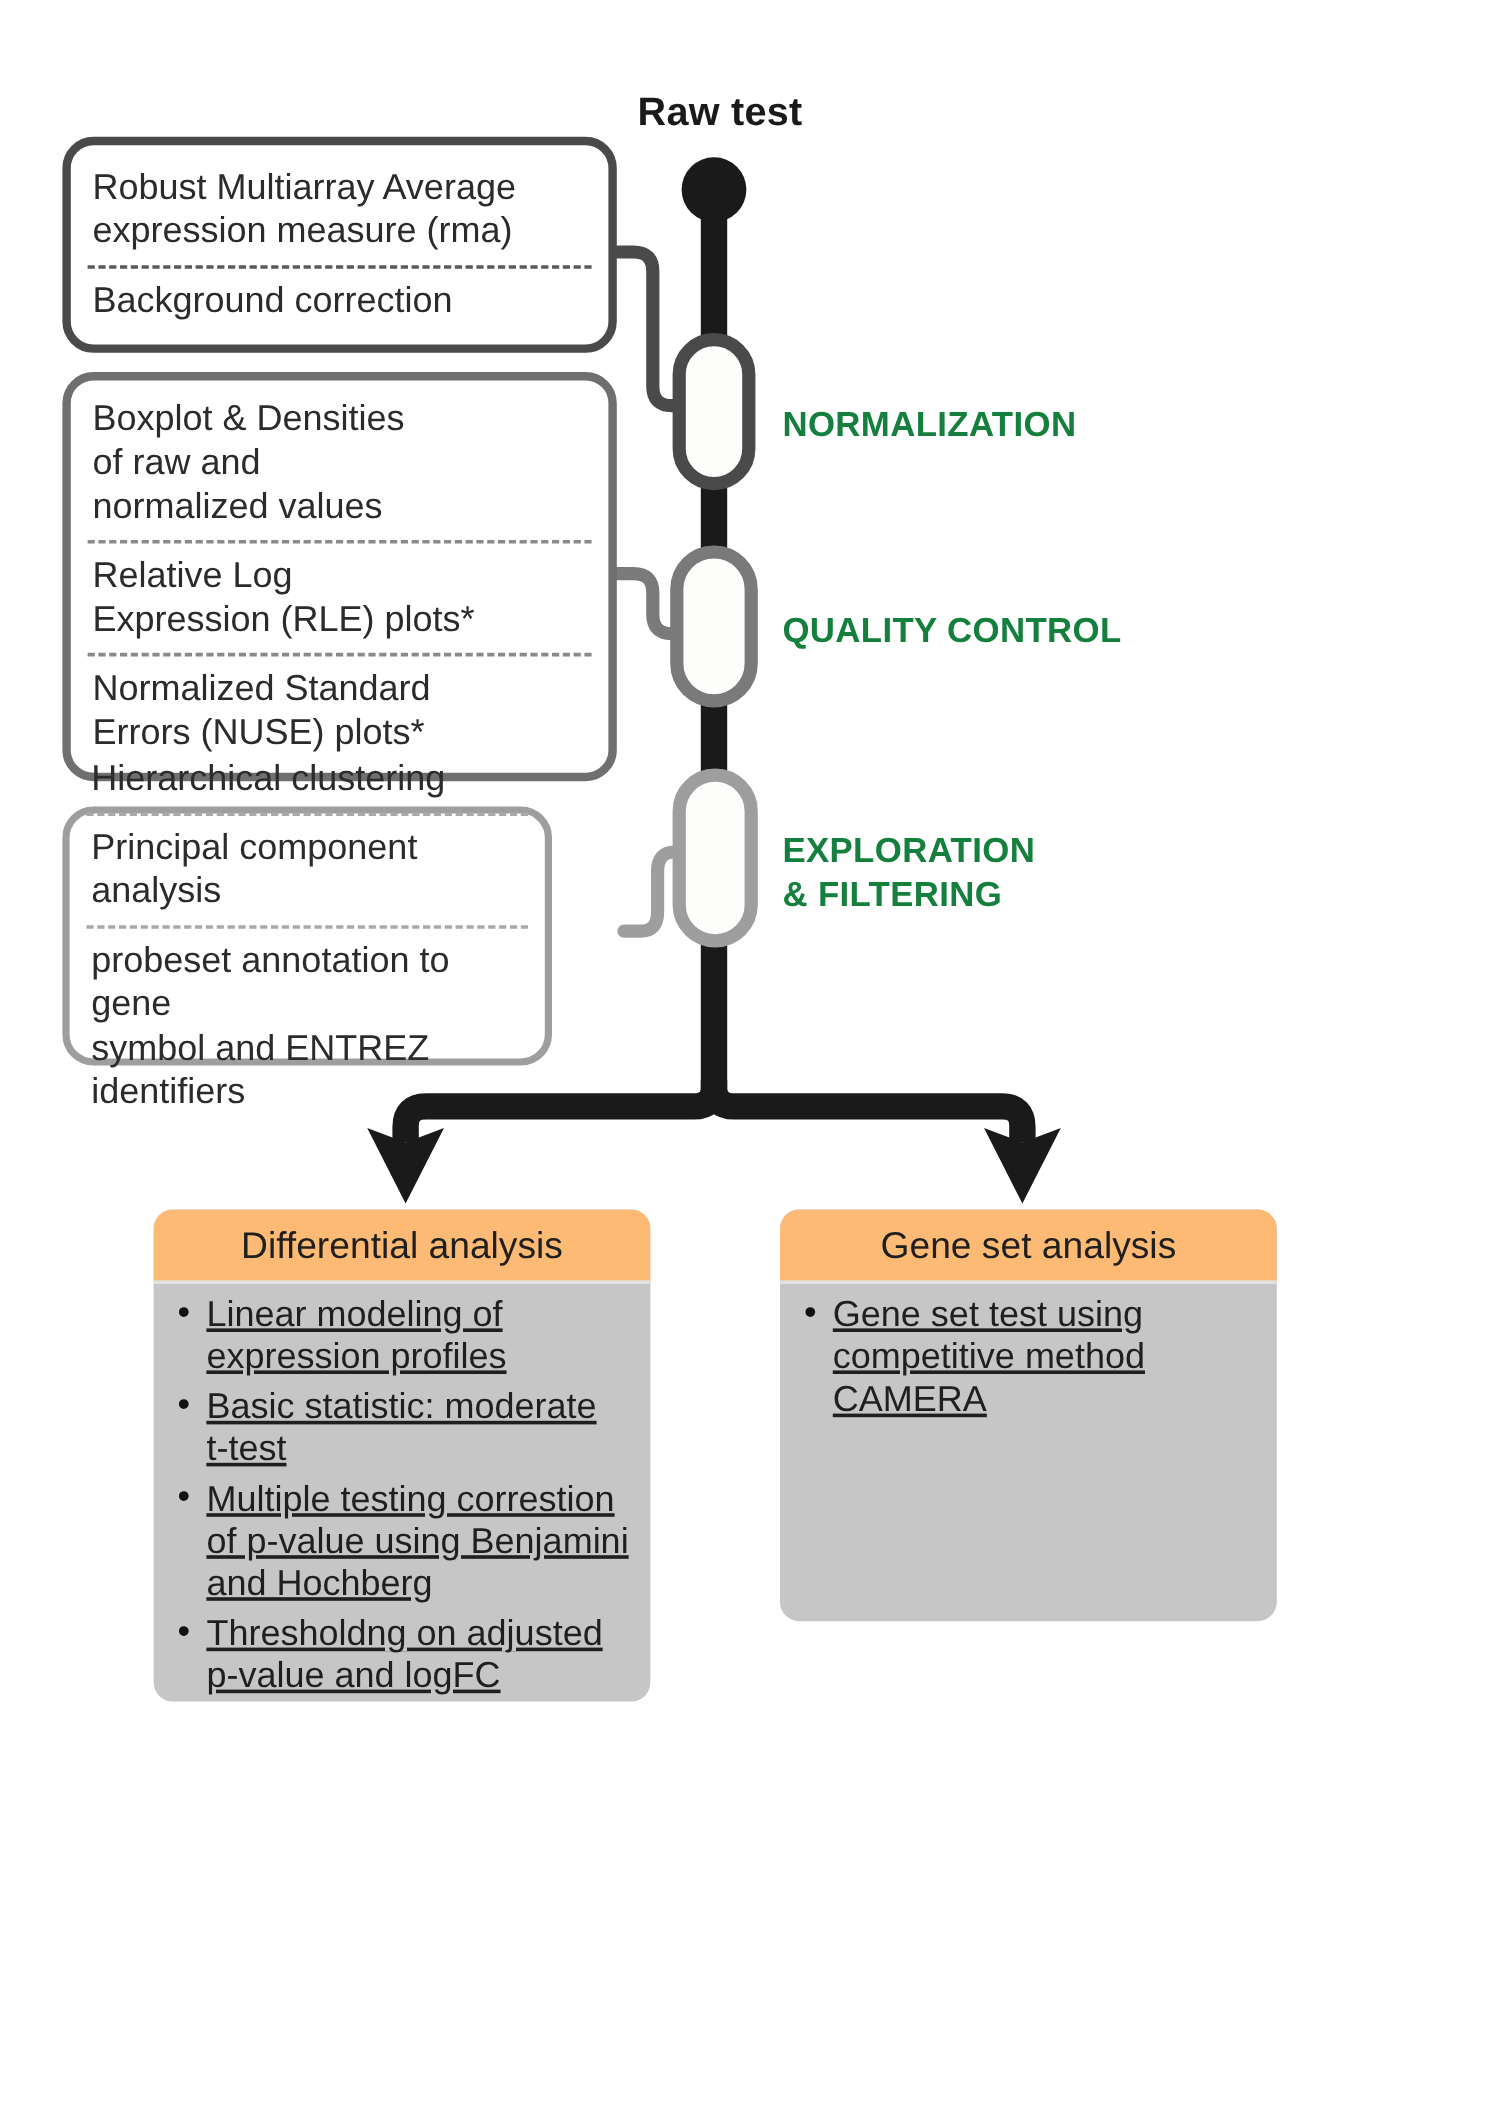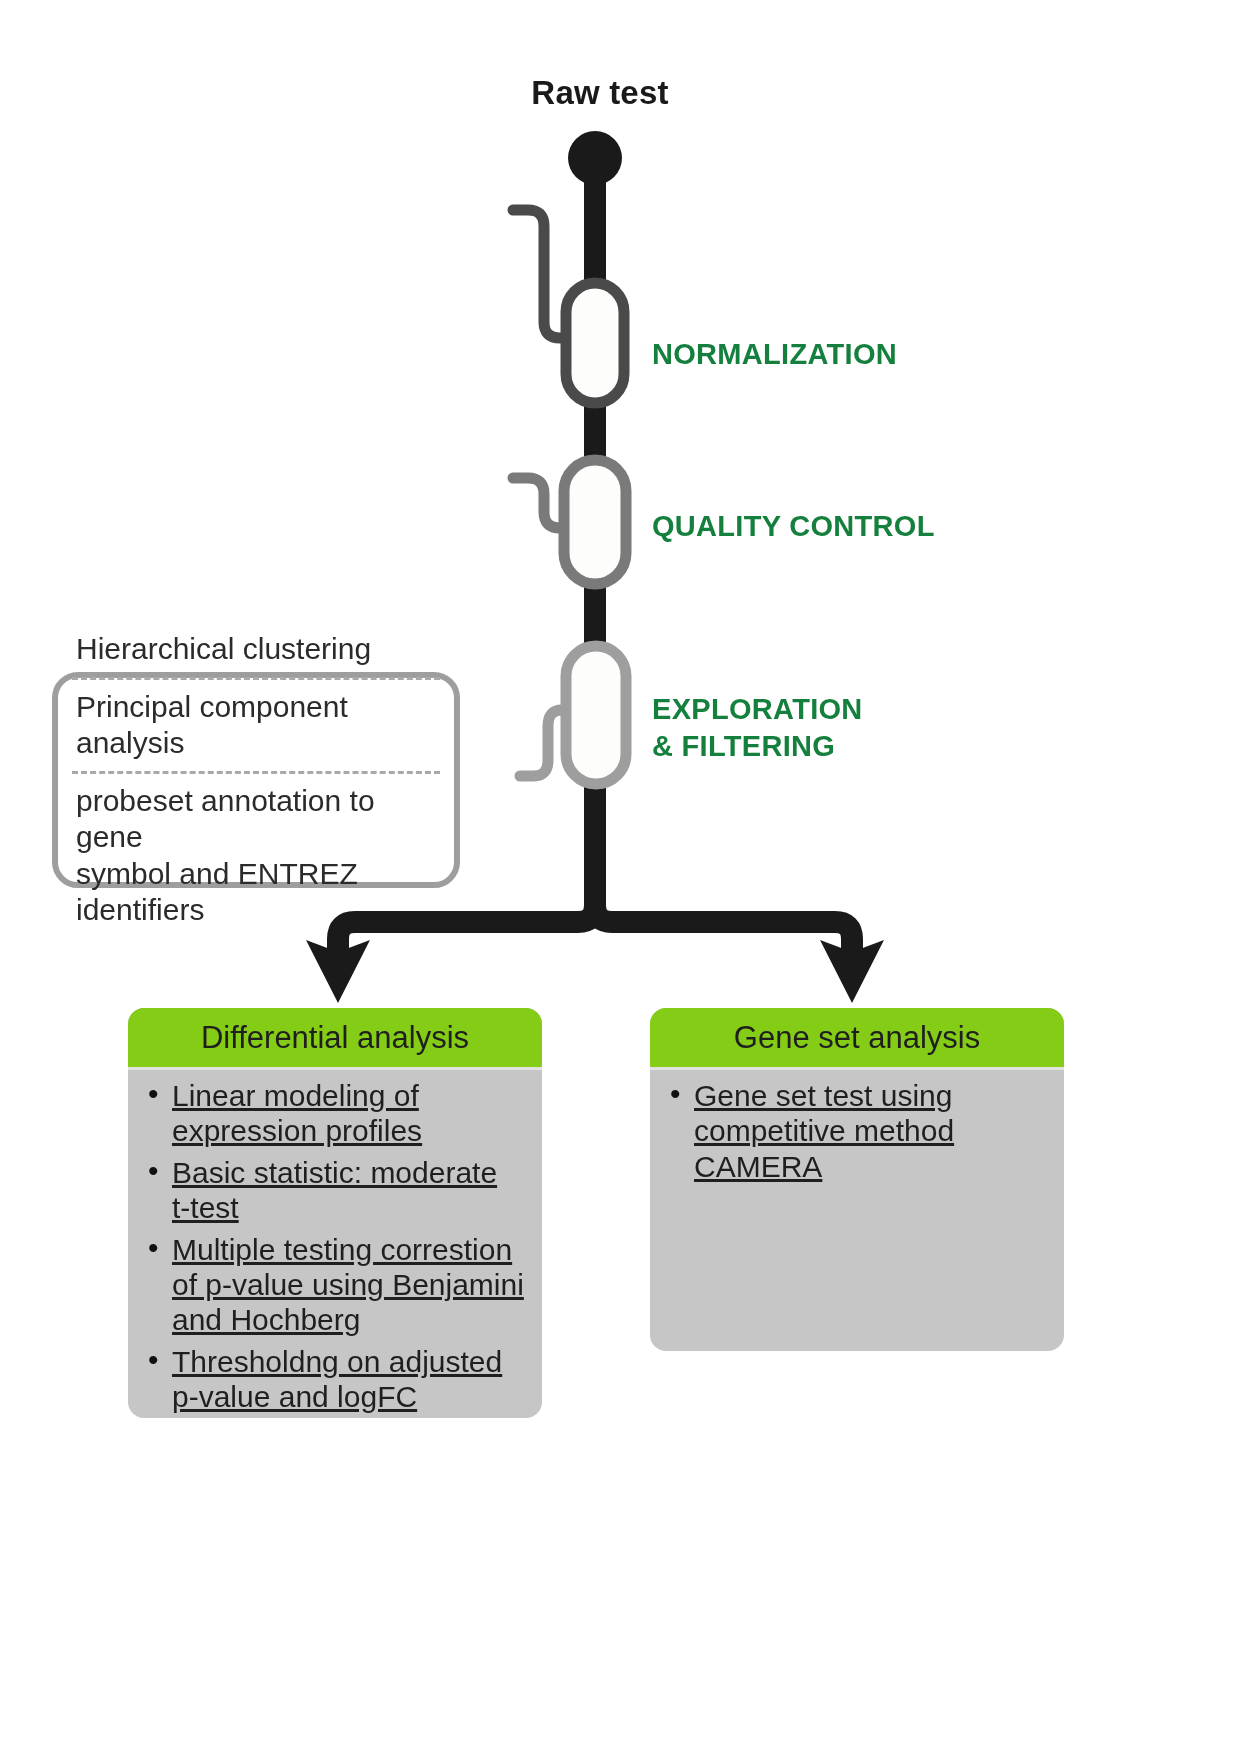--- a/index.html
+++ b/index.html
@@ -124,21 +124,21 @@
     box-sizing: border-box;
     background: #c6c6c6;
     border-radius: 16px;
     overflow: hidden;
   }
   .panel-header {
     font-size: 31px;
     color: #1f1f1f;
     text-align: center;
     padding: 12px 10px 11px 10px;
-    background: #84cc16;
+    background: #fdba74;
     border-bottom: 3px solid #e2e2e2;
   }
   .panel-body {
     padding: 8px 14px 18px 14px;
   }
   .panel-bullets {
     list-style: none;
     margin: 0;
     padding: 0;
   }
@@ -206,21 +206,42 @@
 
     <rect x="566" y="646" width="60" height="138" rx="30" ry="30" fill="#fdfdfb" stroke="#9e9e9e" stroke-width="11"></rect>
 
     <path d="M 595 900 L 595 905 Q 595 922 578 922 L 355 922 Q 338 922 338 939 L 338 952" fill="none" stroke="#1a1a1a" stroke-width="22" stroke-linejoin="round"></path>
     <polygon points="338,1003 306,940 338,952 370,940" fill="#1a1a1a"></polygon>
 
     <path d="M 595 900 L 595 905 Q 595 922 612 922 L 835 922 Q 852 922 852 939 L 852 952" fill="none" stroke="#1a1a1a" stroke-width="22" stroke-linejoin="round"></path>
     <polygon points="852,1003 820,940 852,952 884,940" fill="#1a1a1a"></polygon>
   </svg>
 
-
+  <div class="stage-card" id="card-normalization">
+    <div class="card-inner">
+      <div class="card-row">Robust Multiarray Average
+expression measure (rma)</div>
+      <div class="card-sep"></div>
+      <div class="card-row">Background correction</div>
+    </div>
+  </div>
+
+  <div class="stage-card" id="card-qc">
+    <div class="card-inner">
+      <div class="card-row">Boxplot &amp; Densities
+of raw and
+normalized values</div>
+      <div class="card-sep"></div>
+      <div class="card-row">Relative Log
+Expression (RLE) plots*</div>
+      <div class="card-sep"></div>
+      <div class="card-row">Normalized Standard
+Errors (NUSE) plots*</div>
+    </div>
+  </div>
 
   <div class="stage-card" id="card-exploration">
     <div class="card-inner">
       <div class="card-row">Hierarchical clustering</div>
       <div class="card-sep"></div>
       <div class="card-row">Principal component analysis</div>
       <div class="card-sep"></div>
       <div class="card-row">probeset annotation to gene
 symbol and ENTREZ identifiers</div>
     </div>

